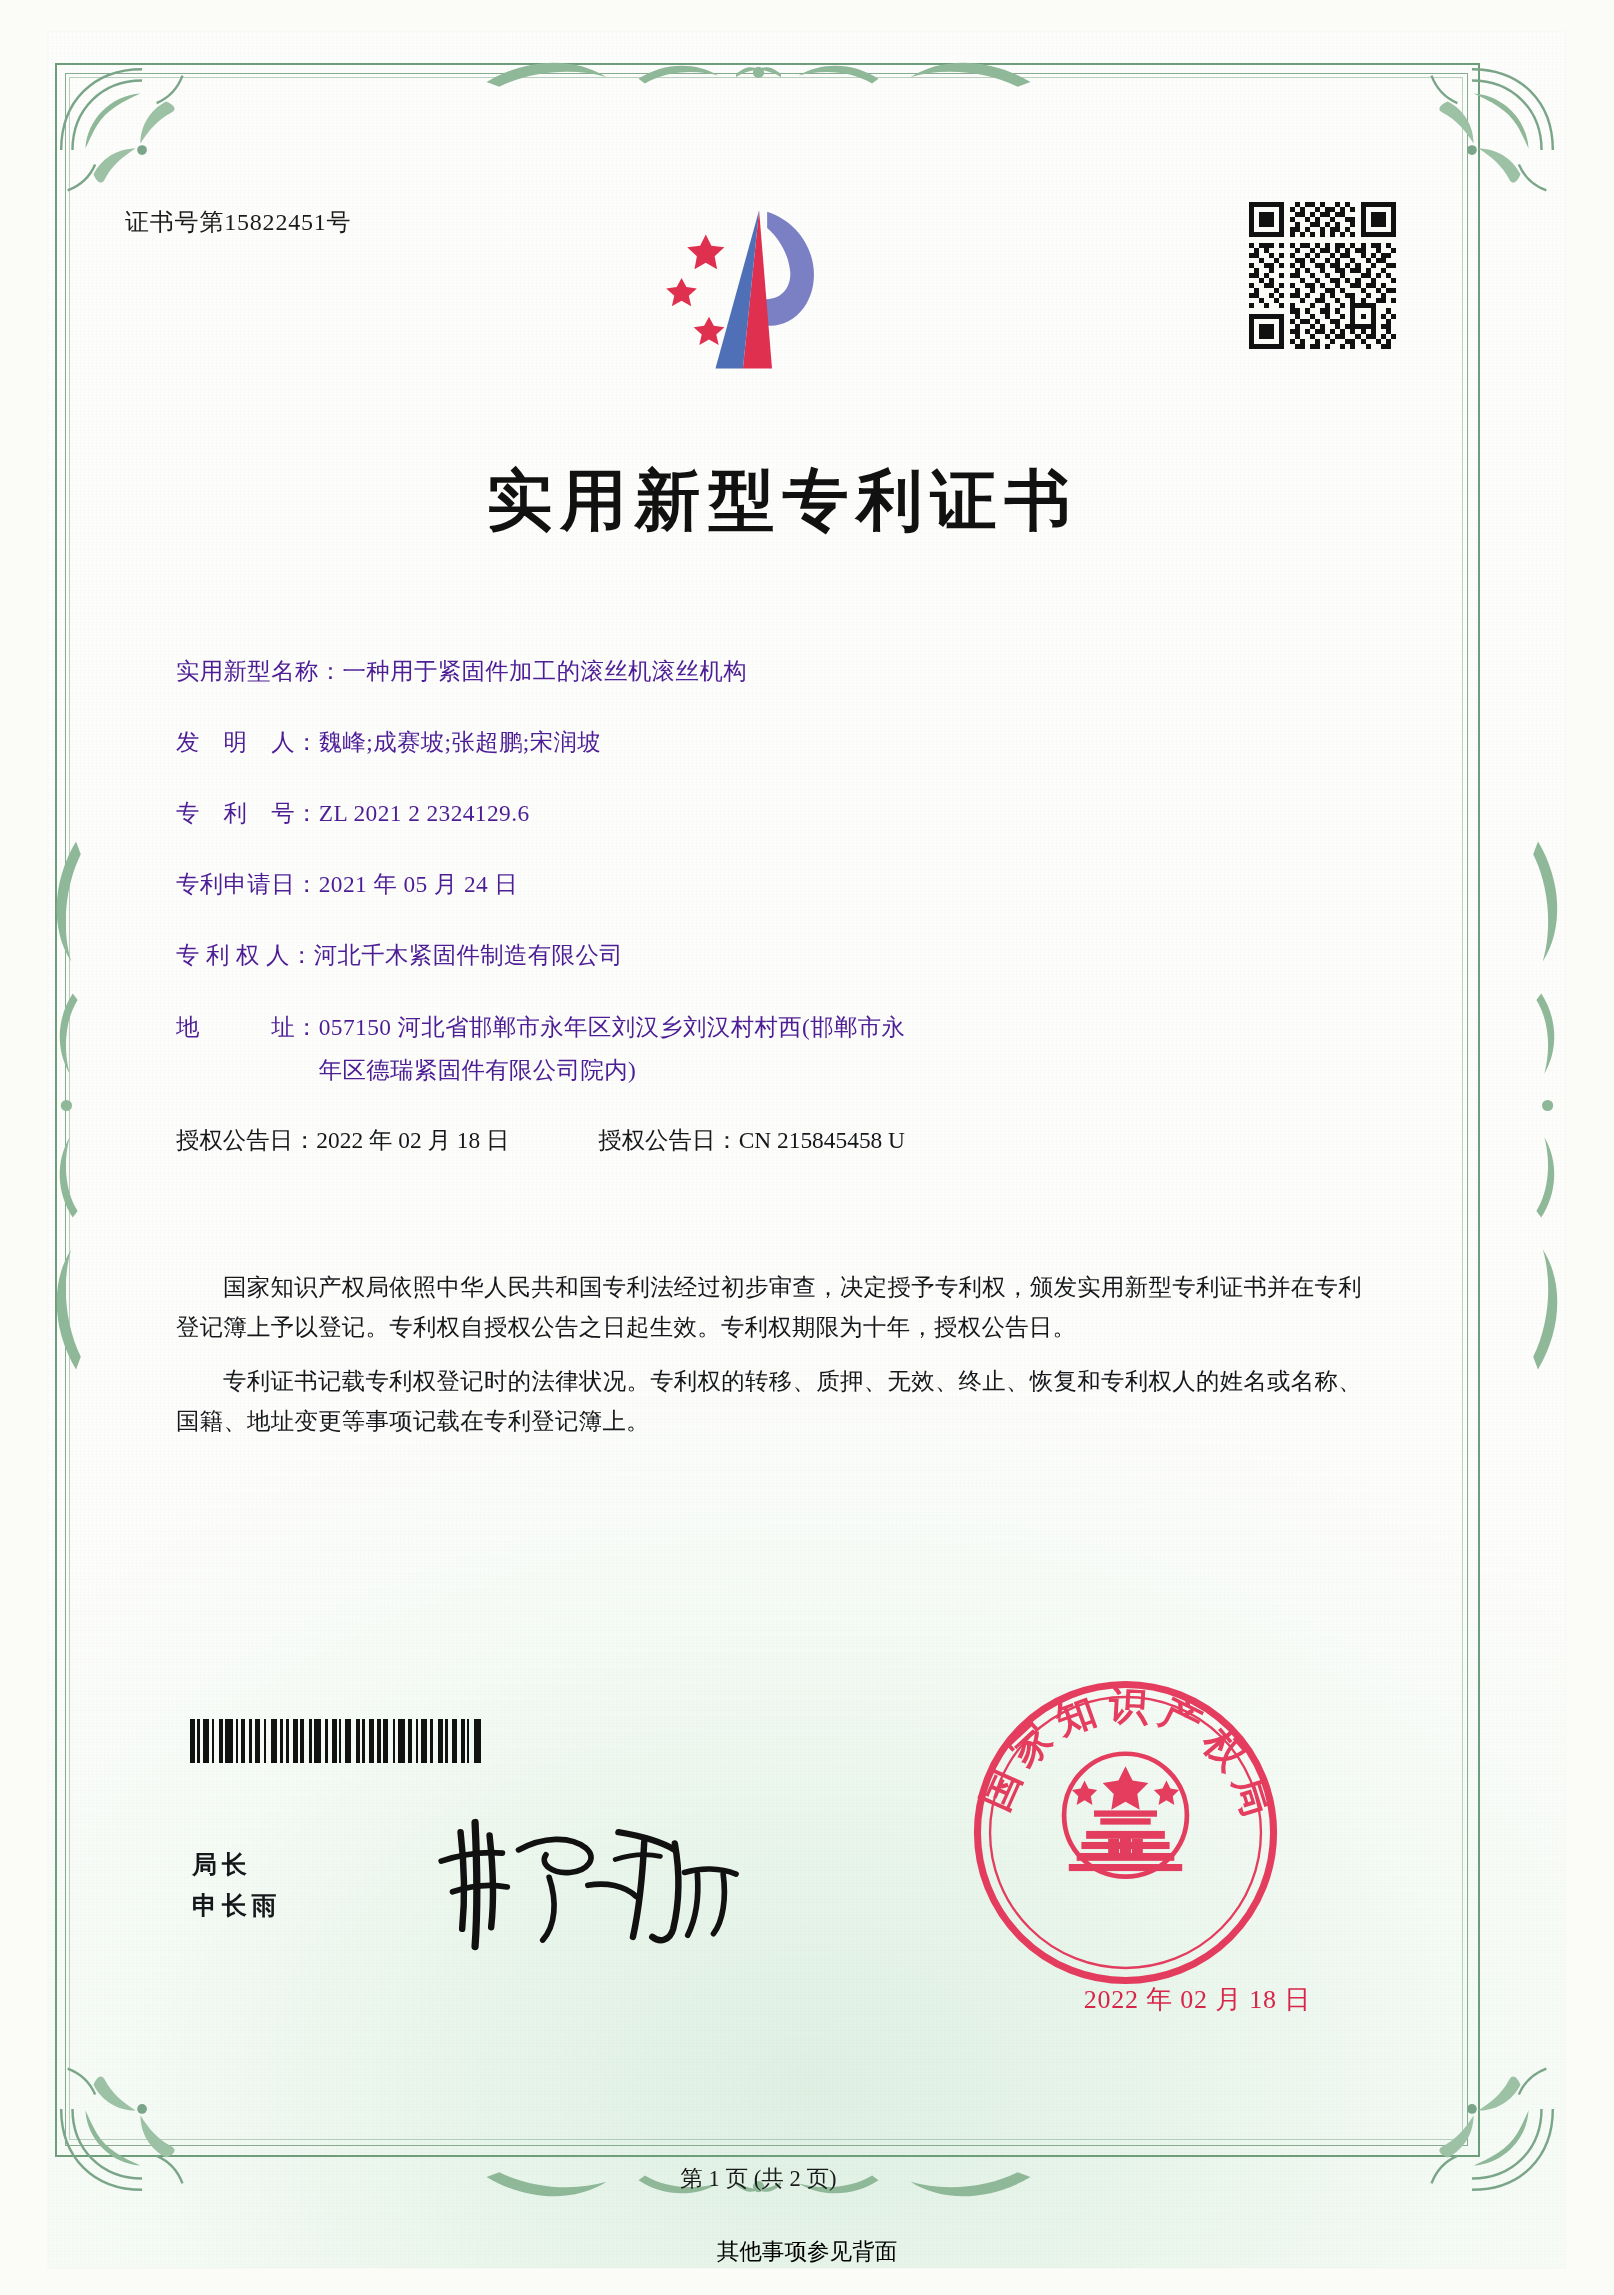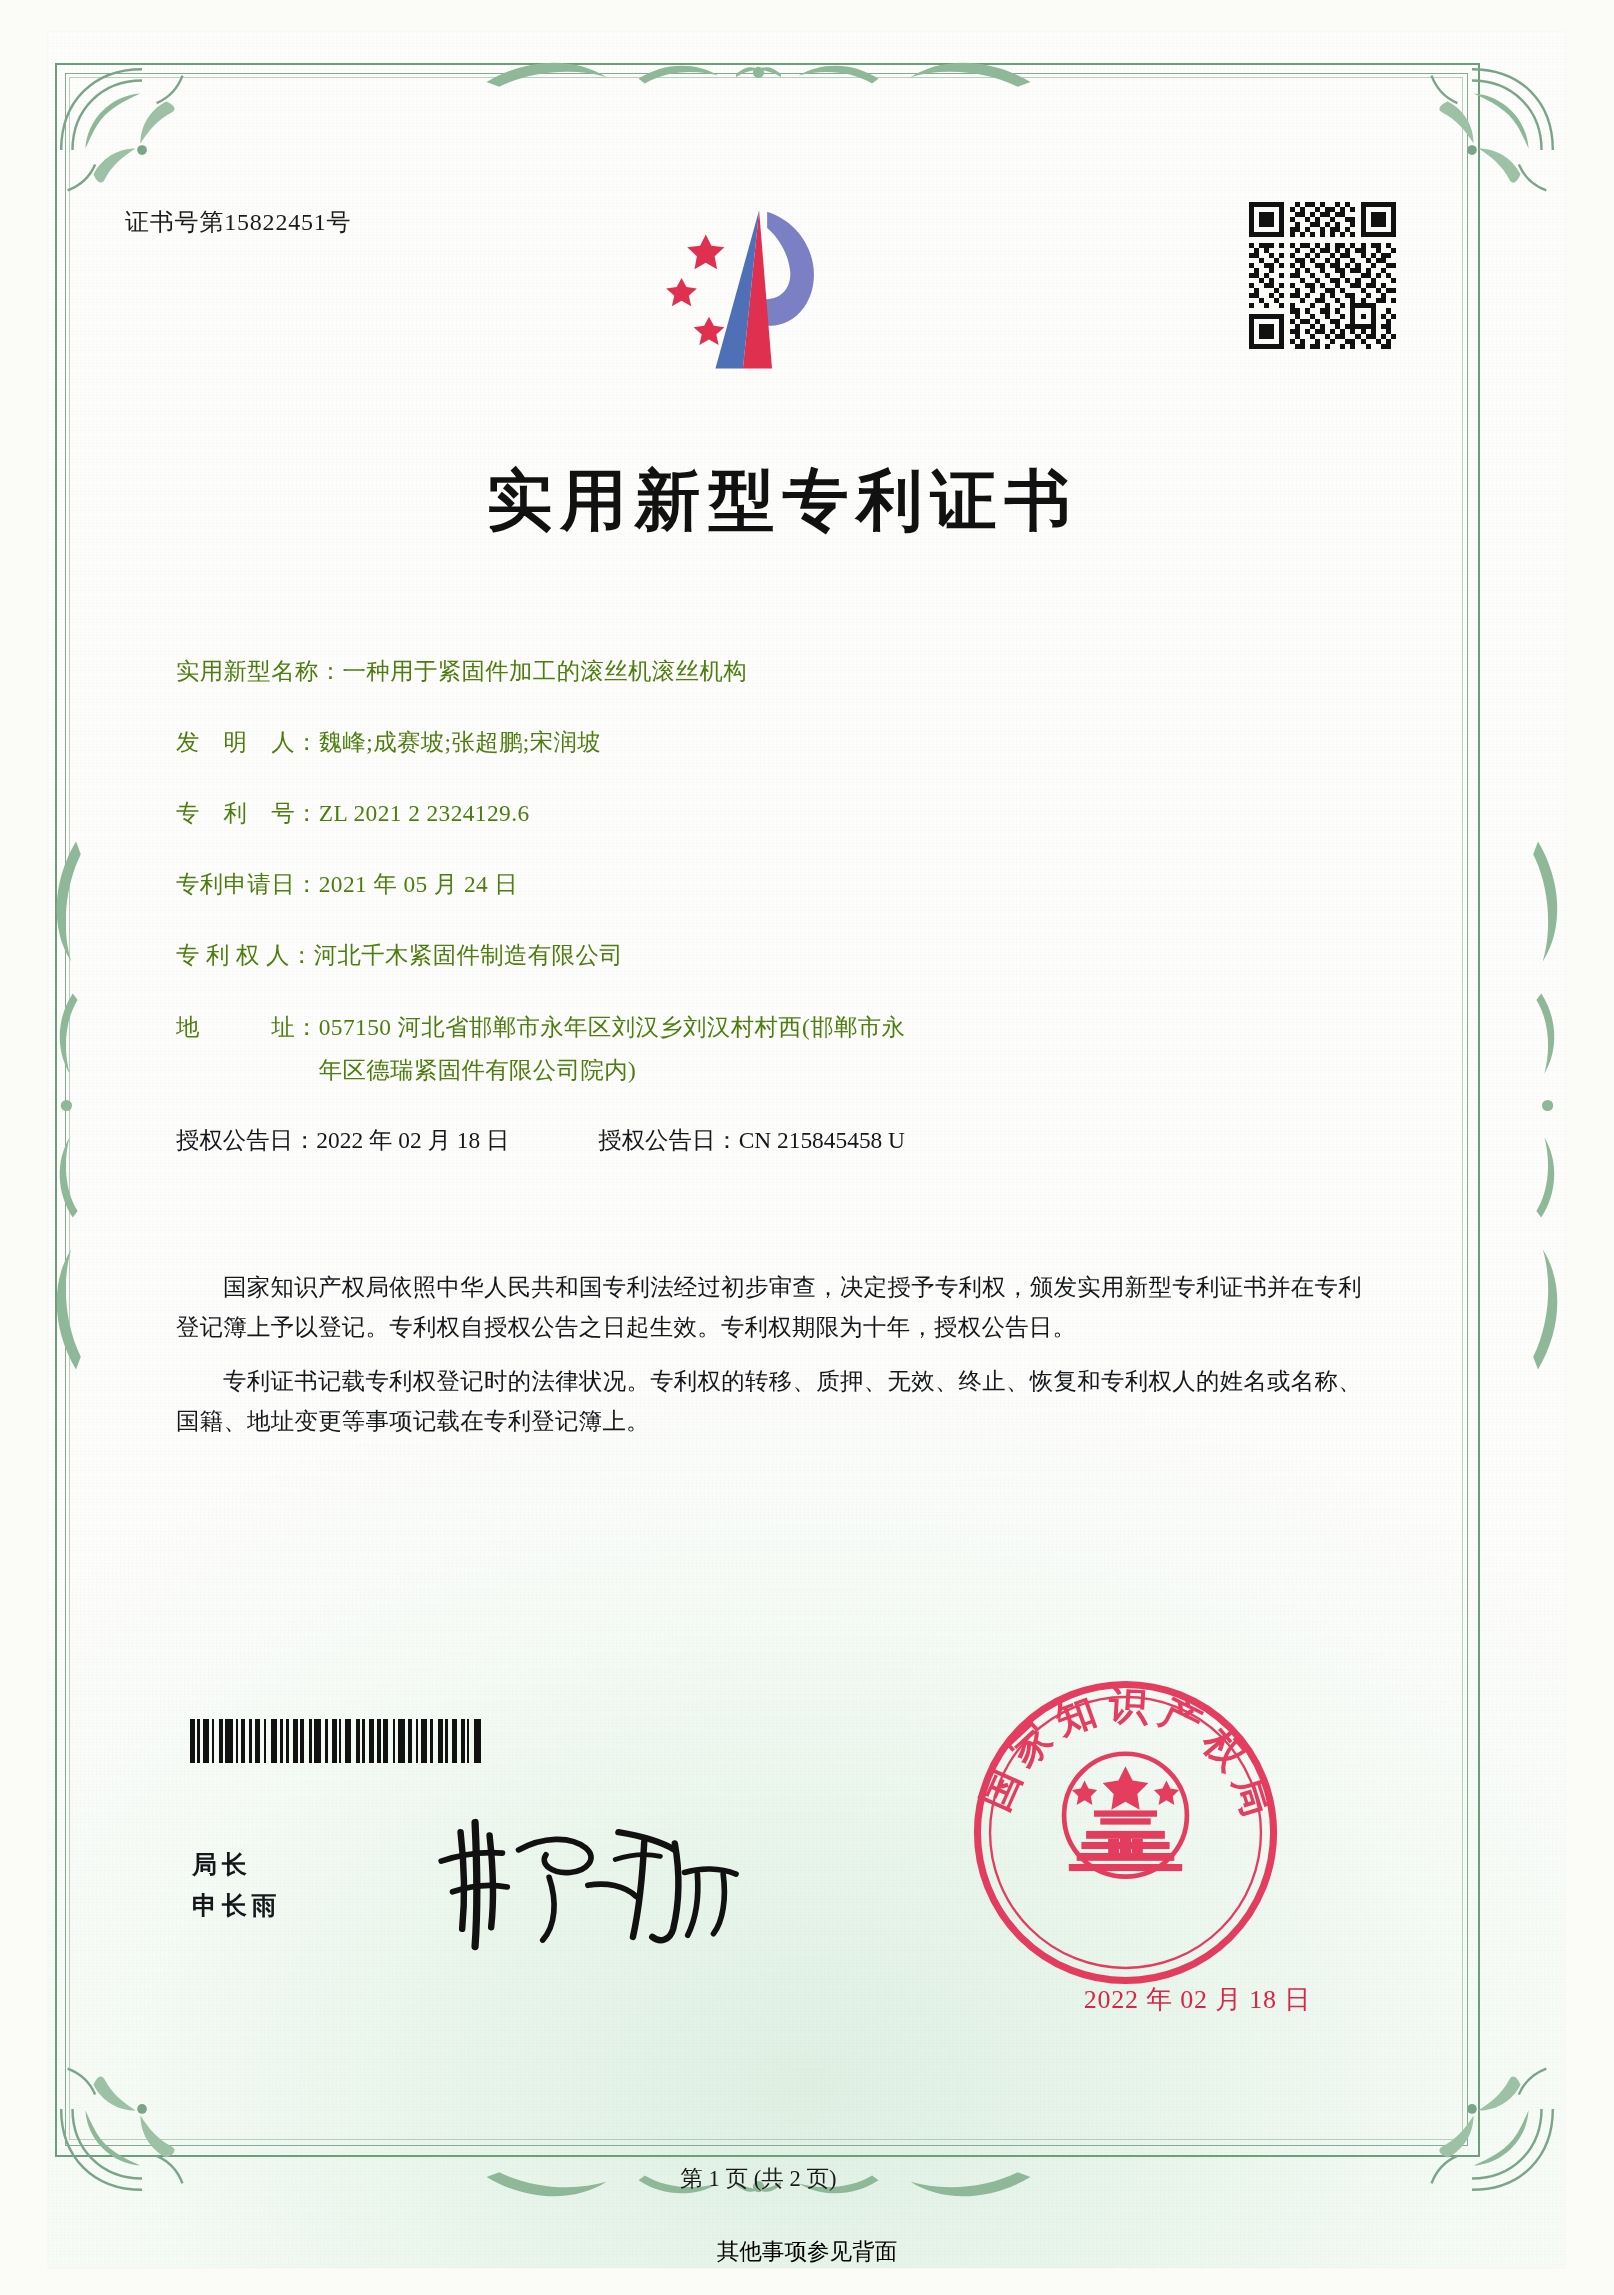--- a/index.html
+++ b/index.html
@@ -135,21 +135,21 @@
     position: absolute;
     left: 176px;
     top: 654px;
     width: 1195px;
   }
   .row {
     display: flex;
     align-items: flex-start;
     margin-bottom: 36px;
     font-size: 23.4px;
-    color: #4d7c0f;
+    color: #4c1d95;
     line-height: 1.5;
   }
   .row .lbl {
     flex: 0 0 auto;
     white-space: pre;
     letter-spacing: 0.4px;
   }
   .row .val {
     flex: 1 1 auto;
     letter-spacing: 0.4px;

